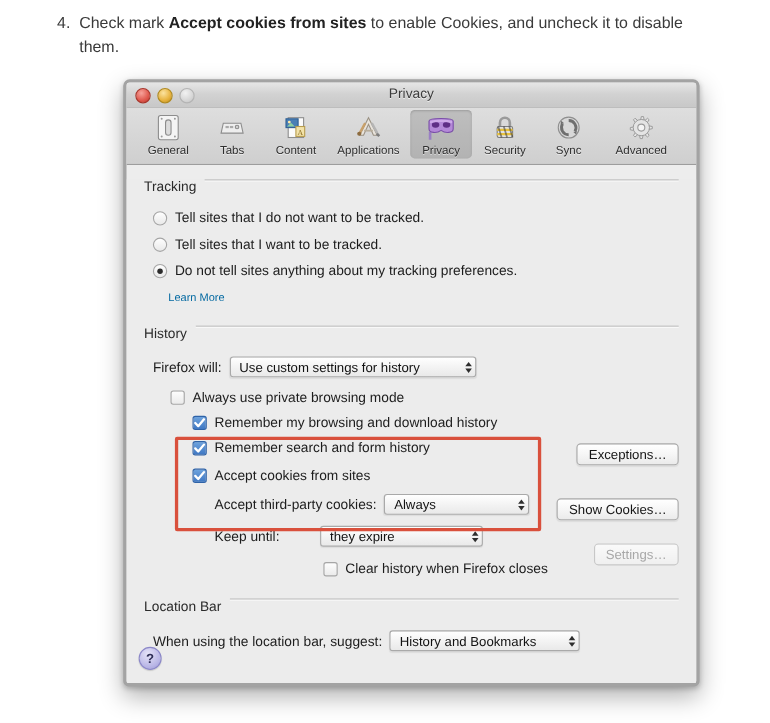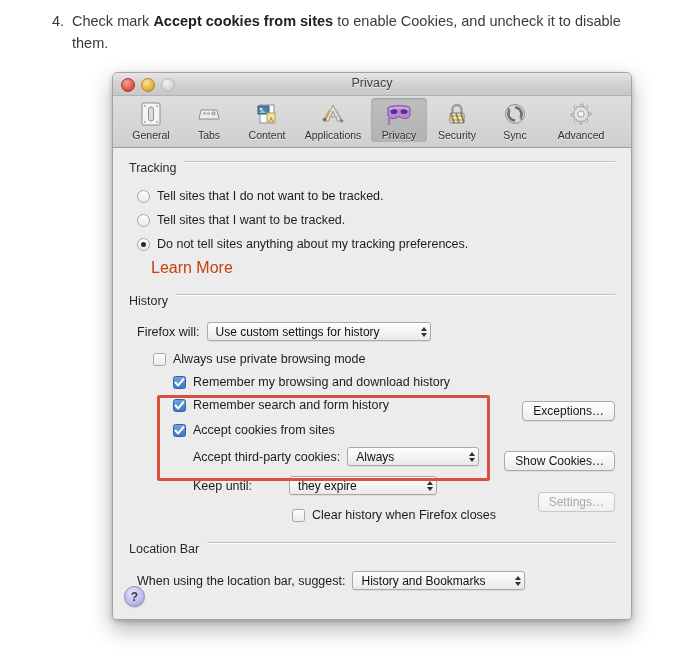--- a/index.html
+++ b/index.html
@@ -23,21 +23,21 @@
   }
   .instruction .body { display:block; margin-left: 28px; }
   .instruction b { font-weight: 700; color:#222; }
 
   
   .window {
     position: absolute; left: 112px; top: 72px;
     width: 518px; height: 546px;
     border-radius: 6px 6px 5px 5px;
     background: #ededed;
-    border: 1px solid #a3a3a3;
+    border: 3px solid #a3a3a3;
     box-shadow: 0 9px 22px rgba(0,0,0,0.30), 0 2px 5px rgba(0,0,0,0.20);
     overflow: hidden;
   }
   .titlebar {
     position: relative; height: 22px;
     background: linear-gradient(to bottom, #e6e6e6 0%, #d2d2d2 48%, #c8c8c8 100%);
     border-bottom: 1px solid #b2b2b2;
   }
   .title {
     position:absolute; left:0; right:0; top:3px;
@@ -135,21 +135,21 @@
     height:20px; padding:0 10px; box-sizing:border-box;
     background: linear-gradient(to bottom,#ffffff 0%, #f6f6f6 50%, #ebebeb 100%);
     border:1px solid #a9a9a9; border-radius:4px;
     font-size:12px; color:#151515;
     box-shadow: 0 1px 1px rgba(0,0,0,0.07);
     white-space:nowrap;
   }
   .btn.disabled { color:#a8a8a8; border-color:#c7c7c7;
     background: linear-gradient(to bottom,#fafafa,#f0f0f0); box-shadow:none; }
 
-  .lnk { font-size:16px; color:#c2410c; }
+  .lnk { font-size:10px; color:#0369a1; }
 
   
   .hilite {
     position:absolute; border:3px solid #d9503c; border-radius:2px;
     pointer-events:none;
   }
 
   .helpbtn {
     width:19px; height:19px; border-radius:50%;
     background: radial-gradient(circle at 40% 30%, #e6e4f8, #b9b6e6 65%, #9a96d6);

